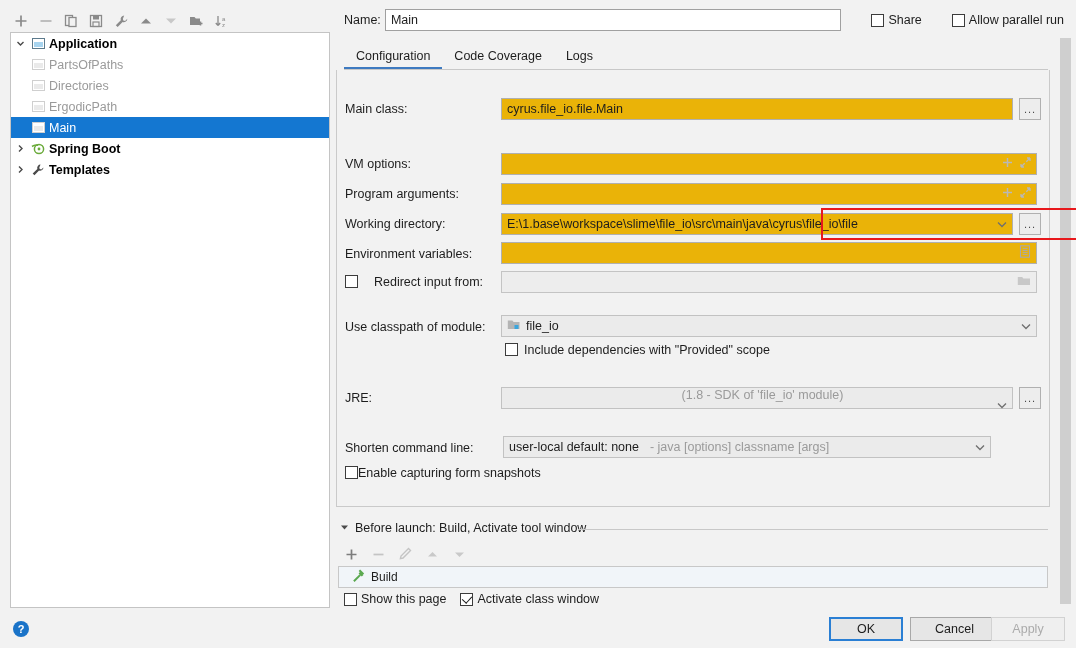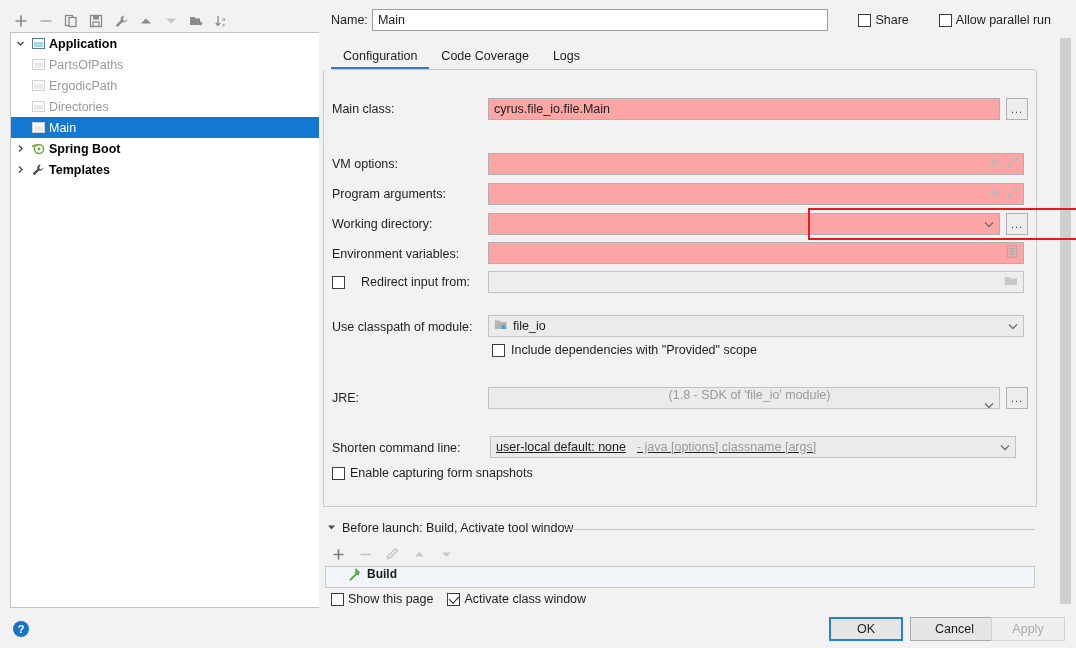--- a/index.html
+++ b/index.html
@@ -37,42 +37,42 @@
 
   
   .win-ic { width: 13px; height: 11px; border: 1px solid #9fb6c6; background: #ffffff; position: relative; }
   .win-ic:before { content:""; position:absolute; left:1px; right:1px; top:3px; bottom:1px; background:#d3e8f5; }
   .win-ic.grey { border-color:#cfcfcf; }
   .win-ic.grey:before { background:#eaeaea; }
   .win-ic.dark { border-color:#5c7a8c; }
   .win-ic.dark:before { background:#a7d4ef; }
 
   
-  #right-panel { position: absolute; left: 319px; top: 0; width: 744px; height: 612px; background: #f2f2f2; }
+  #right-panel { position: absolute; left: 332px; top: 0; width: 744px; height: 612px; background: #f2f2f2; }
 
   #name-row { position: absolute; left: 12px; top: 8px; width: 720px; height: 24px; display: flex; align-items: center; }
   #name-label { width: 42px; font-size: 12.5px; }
   #name-input { width: 468px; height: 22px; border: 1px solid #a0a0a0; background: #fff;
       padding: 0 5px; font-family: inherit; font-size: 12.5px; color: #1d1d1d; outline: none; }
   .cbx-wrap { display: flex; align-items: center; gap: 4px; margin-left: 30px; font-size: 12.5px; white-space: nowrap; }
   .cbx { width: 13px; height: 13px; border: 1px solid #3c3c3c; background: #fff; flex: 0 0 13px; position: relative; }
   .cbx.checked:after { content:""; position:absolute; left:3px; top:0px; width:5px; height:8px;
       border: solid #1d1d1d; border-width: 0 1.6px 1.6px 0; transform: rotate(42deg); }
 
   #tabs { position: absolute; left: 12px; top: 42px; height: 28px; display: flex; align-items: flex-end; }
   .tab { padding: 0 12px 7px 12px; font-size: 12.5px; color: #1d1d1d; position: relative; }
   .tab.active:after { content:""; position:absolute; left:0; right:0; bottom:0; height:3px; background:#3e7ac0; }
   #tab-underline { position: absolute; left: 12px; top: 69px; width: 704px; height: 1px; background: #c8c8c8; }
 
   #content-card { position: absolute; left: 4px; top: 70px; width: 714px; height: 437px;
       background: #f2f2f2; border: 1px solid #cacaca; border-top: none; }
 
-  .frow { position: absolute; display: flex; align-items: flex-end; }
+  .frow { position: absolute; display: flex; align-items: flex-start; }
   .flabel { font-size: 12.5px; color: #1d1d1d; white-space: nowrap; }
-  .fi { height: 22px; border: 1px solid #b0b0b0; background: #fca5a5; display: flex; align-items: center;
+  .fi { height: 22px; border: 1px solid #b0b0b0; background: #eab308; display: flex; align-items: center;
       padding: 0 5px; font-size: 12.5px; color: #1d1d1d; }
   .fi.disabled { background: #ededed; border-color: #c4c4c4; }
   .fi.readonly-grey { background: #ebebeb; border-color: #c2c2c2; }
   .fi .val { overflow: hidden; white-space: nowrap; }
   .fi .hint { color: #9a9a9a; margin-left: 11px; }
   .fi .inner-icons { margin-left: auto; display: flex; align-items: center; gap: 7px; color: #b8b8b8; }
   .dots-btn { width: 22px; height: 22px; border: 1px solid #b0b0b0; background: #ededed;
       display: flex; align-items: center; justify-content: center; font-size: 11px; color: #4a4a4a;
       letter-spacing: 1px; line-height: 9px; }
   .caret { margin-left: auto; color: #6f6f6f; display:flex; align-items:center; padding-left:6px; }
@@ -80,21 +80,21 @@
   #wd-highlight { position: absolute; left: 489px; top: 208px; width: 405px; height: 32px;
       border: 2px solid #e8181c; pointer-events: none; z-index: 5; }
 
   
   #bl-header { position: absolute; left: 8px; top: 521px; display: flex; align-items: center; gap: 6px; }
   #bl-header .tri { color: #4a4a4a; font-size: 9px; }
   #bl-title { font-size: 12.5px; }
   #bl-rule { position: absolute; left: 246px; top: 529px; width: 470px; height: 1px; background: #c8c8c8; }
   #bl-toolbar { position: absolute; left: 8px; top: 543px; display: flex; align-items: center; gap: 5px; }
   #bl-list { position: absolute; left: 6px; top: 566px; width: 710px; height: 22px;
-      background: #f1f5f9; border: 1px solid #c8c8c8; display: flex; align-items: flex-start; padding-left: 21px; gap: 5px; font-weight: bold; }
+      background: #f1f5f9; border: 1px solid #c8c8c8; display: flex; align-items: center; padding-left: 12px; gap: 5px; }
   #bl-footer { position: absolute; left: 12px; top: 592px; display: flex; align-items: center; gap: 14px;
       overflow: hidden; height: 14px; }
 
   
   #vscroll { position: absolute; left: 1060px; top: 38px; width: 11px; height: 566px; background: #cfcfcf; }
 
   
   #bottom-bar { position: absolute; left: 0; top: 612px; width: 1076px; height: 36px; background: #f2f2f2; }
   #help-icon { position: absolute; left: 13px; top: 621px; width: 16px; height: 16px; border-radius: 50%;
       background: #1a73c8; color: #fff; font-size: 11px; font-weight: bold;
@@ -183,27 +183,27 @@
       <div class="tree-row child">
         <span class="ic">
             <span class="win-ic grey"></span>
           </span>
         <span class="lbl">PartsOfPaths</span>
       </div>
       <div class="tree-row child">
         <span class="ic">
             <span class="win-ic grey"></span>
           </span>
+        <span class="lbl">Directories</span>
+      </div>
+      <div class="tree-row child">
+        <span class="ic">
+            <span class="win-ic grey"></span>
+          </span>
         <span class="lbl">ErgodicPath</span>
-      </div>
-      <div class="tree-row child">
-        <span class="ic">
-            <span class="win-ic grey"></span>
-          </span>
-        <span class="lbl">Directories</span>
       </div>
       <div class="tree-row child selected">
         <span class="ic">
             <span class="win-ic grey"></span>
           </span>
         <span class="lbl">Main</span>
       </div>
 
       <div class="tree-row group">
         <span class="twisty">
@@ -306,20 +306,21 @@
               <path d="M10 1L6.3 4.7M10 1H7M10 1v3M1 10l3.7-3.7M1 10h3M1 10V7" stroke="#b8b8b8" stroke-width="1.3" fill="none"></path>
             </svg>
           </span>
         </span>
       </div>
 
       <div class="frow" style="left:8px; top:147px;">
         <span class="flabel">Working directory:</span>
       </div>
       <div class="fi" style="position:absolute; left:164px; top:143px; width:512px;">
+        <span class="val">E:\1.base\workspace\slime\file_io\src\main\java\cyrus\file_io\file</span>
         <span class="caret">
           <svg width="10" height="7" viewBox="0 0 10 7">
               <path d="M1 1.5l4 4 4-4" stroke="#6f6f6f" stroke-width="1.3" fill="none"></path>
             </svg>
         </span>
       </div>
       <div class="dots-btn" style="position:absolute; left:682px; top:143px;">
         <span>...</span>
       </div>
 
@@ -388,31 +389,31 @@
             </svg>
         </span>
       </div>
       <div class="dots-btn" style="position:absolute; left:682px; top:317px;">
         <span>...</span>
       </div>
 
       <div class="frow" style="left:8px; top:371px;">
         <span class="flabel">Shorten command line:</span>
       </div>
-      <div class="fi readonly-grey" style="position:absolute; left:166px; top:366px; width:526px;text-decoration:underline;">
+      <div class="fi readonly-grey" style="position:absolute; left:166px; top:366px; width:488px;">
         <span class="val">user-local default: none</span>
         <span class="hint">- java [options] classname [args]</span>
         <span class="caret">
           <svg width="10" height="7" viewBox="0 0 10 7">
               <path d="M1 1.5l4 4 4-4" stroke="#6f6f6f" stroke-width="1.3" fill="none"></path>
             </svg>
         </span>
       </div>
 
-      <div class="frow" style="left:8px; top:396px; gap:5px;">
+      <div class="frow" style="left:8px; top:396px; ">
         <span class="cbx"></span>
         <span class="flabel">Enable capturing form snapshots</span>
       </div>
     </div>
 
     <div id="wd-highlight"></div>
 
     <div id="bl-header">
       <span class="tri">
         <svg width="9" height="9" viewBox="0 0 9 9">

